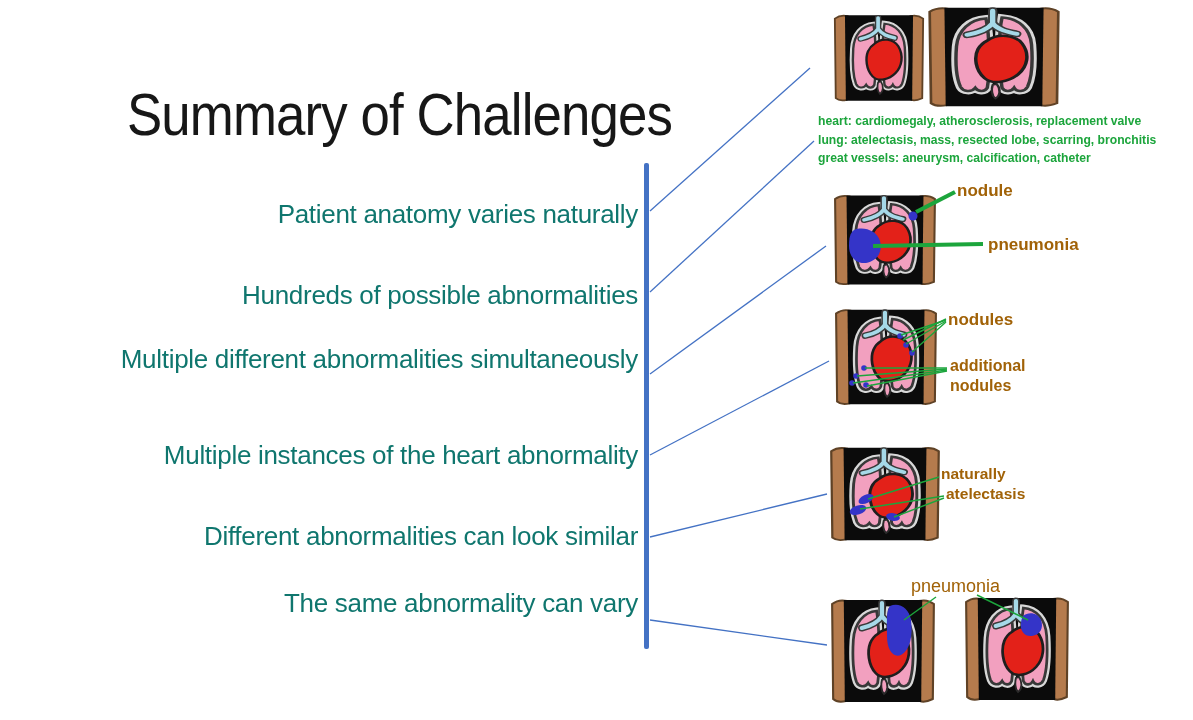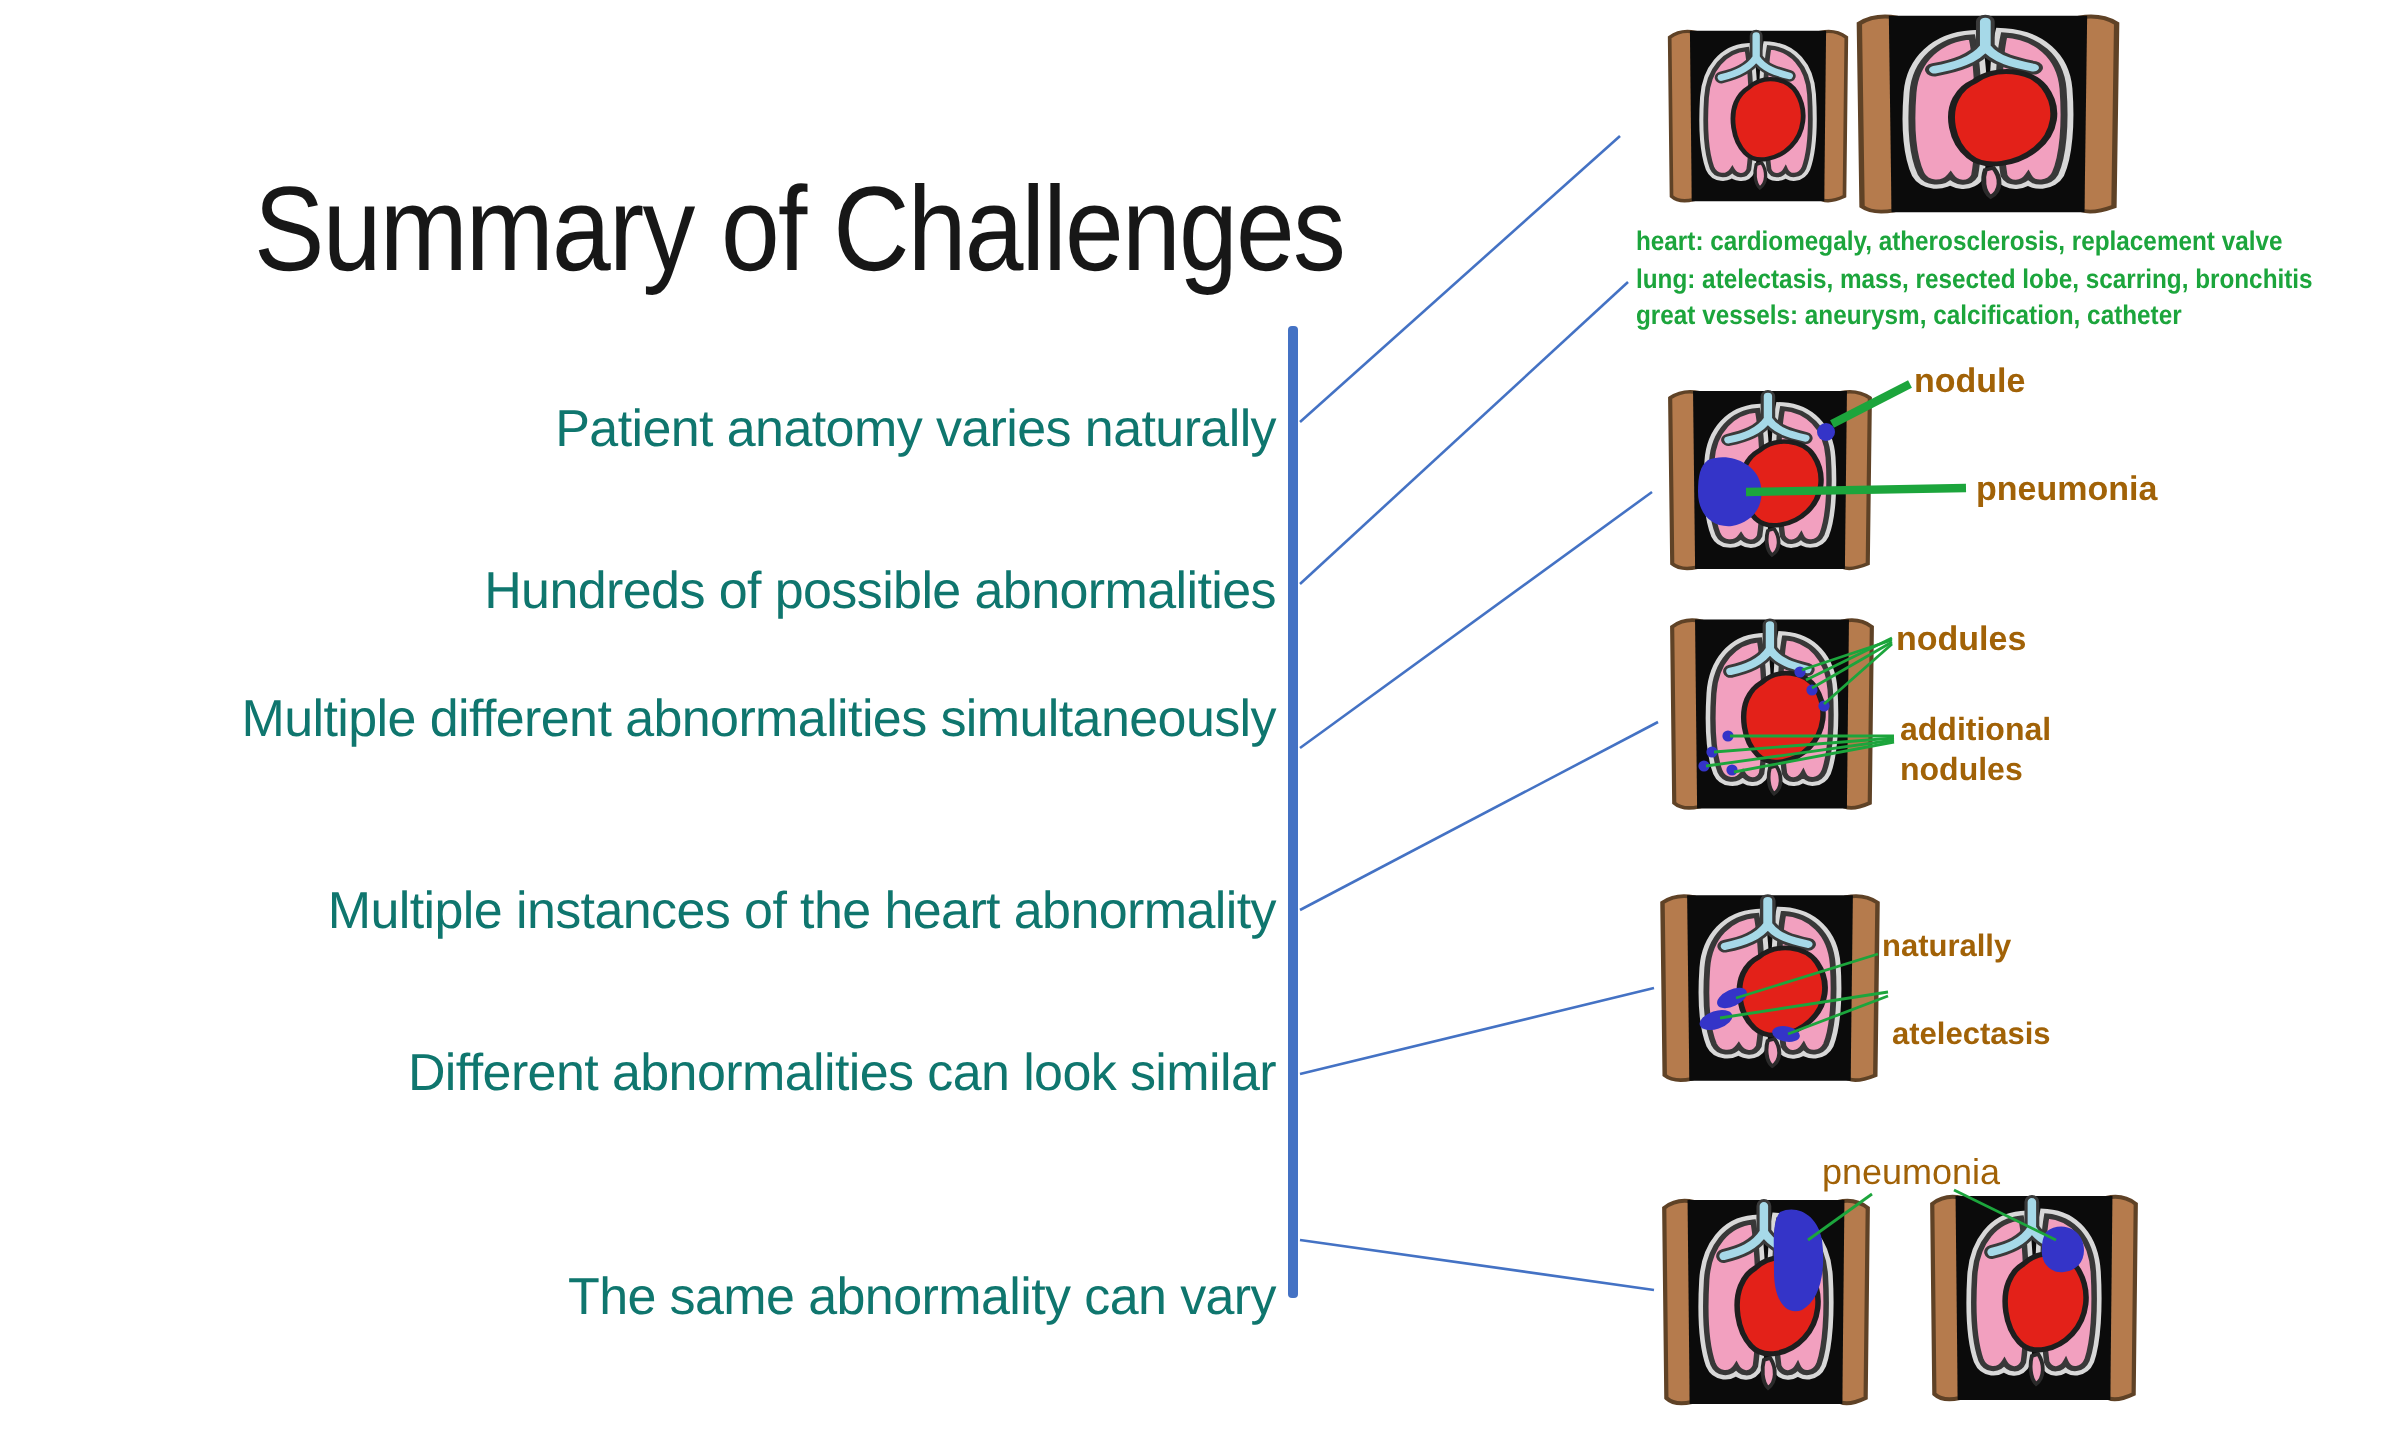--- a/index.html
+++ b/index.html
@@ -54,21 +54,21 @@
     </defs>
   </svg>
 
   <h1 class="title">Summary of Challenges</h1>
 
   <div class="challenge" style="top:199px">Patient anatomy varies naturally</div>
   <div class="challenge" style="top:280px">Hundreds of possible abnormalities</div>
   <div class="challenge" style="top:344px">Multiple different abnormalities simultaneously</div>
   <div class="challenge" style="top:440px">Multiple instances of the heart abnormality</div>
   <div class="challenge" style="top:521px">Different abnormalities can look similar</div>
-  <div class="challenge" style="top:633px">The same abnormality can vary</div>
+  <div class="challenge" style="top:588px">The same abnormality can vary</div>
 
   <div class="vbar"></div>
 
   <div class="cat-list">
     <div>heart: cardiomegaly, atherosclerosis, replacement valve</div>
     <div>lung: atelectasis, mass, resected lobe, scarring, bronchitis</div>
     <div>great vessels: aneurysm, calcification, catheter</div>
   </div>
 
   <svg class="chest" style="left:833px;top:12px" width="92" height="92" viewBox="0 0 100 110" preserveAspectRatio="none">
@@ -140,16 +140,16 @@
       <line x1="936" y1="597" x2="904" y2="620"></line>
       <line x1="977" y1="595" x2="1028" y2="620"></line>
     </g>
   </svg>
 
   <div class="glabel" style="left:957px;top:181px;font-size:17px">nodule</div>
   <div class="glabel" style="left:988px;top:235px;font-size:17px">pneumonia</div>
   <div class="glabel" style="left:948px;top:310px;font-size:17px">nodules</div>
   <div class="glabel" style="left:950px;top:356px;font-size:16px;width:92px;white-space:normal">additional nodules</div>
   <div class="glabel" style="left:941px;top:464px;font-size:15.5px">naturally</div>
-  <div class="glabel" style="left:946px;top:508px;font-size:15.5px">atelectasis</div>
+  <div class="glabel" style="left:946px;top:484px;font-size:15.5px">atelectasis</div>
   <div class="glabel" style="left:911px;top:576px;font-size:18px;font-weight:400">pneumonia</div>
 
 </div>
 
 </body></html>

